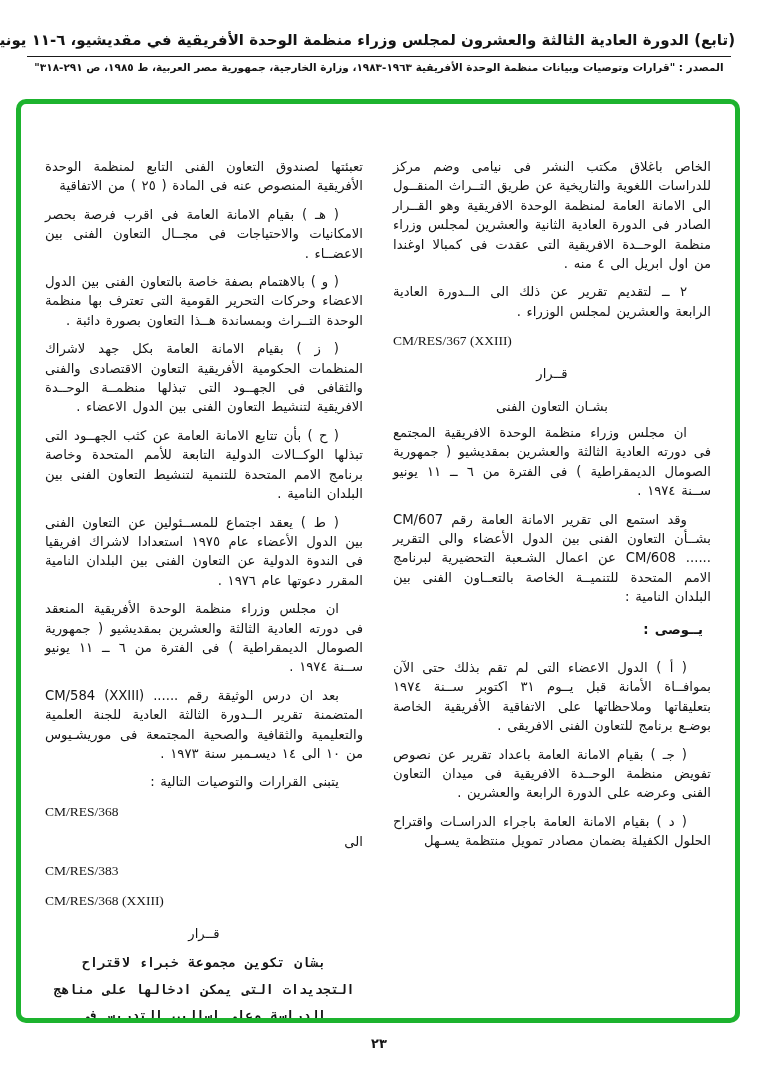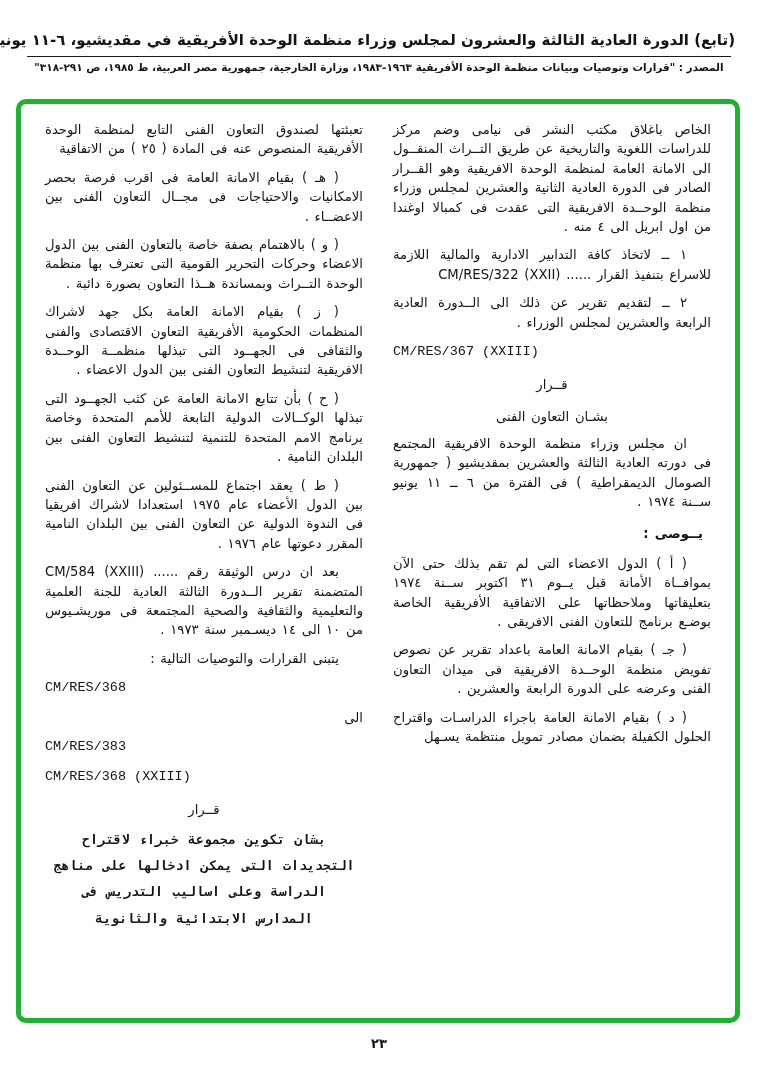--- a/index.html
+++ b/index.html
@@ -25,31 +25,31 @@
     box-sizing:border-box;border:5px solid var(--green,#1db32e);
     border-radius:10px;padding:16px 24px 0 24px;overflow:hidden;
     background:#fff;
   }
   .cols{display:flex;flex-direction:row;gap:30px;direction:rtl;height:100%;}
   .col{flex:1;min-width:0;font-size:13.2px;line-height:1.47;word-spacing:1.5px;}
 
   
   .block{margin:0 0 9px 0;}
   .para{text-align:justify;text-indent:24px;}
-  .para-flush{text-align:justify;text-indent:0;}
+  .para-flush{text-align:justify;text-indent:0;margin-top:37px;}
   .h-center{text-align:center;font-weight:normal;margin:13px 0 7px;}
   .h-center-multi{
     text-align:center;font-weight:bold;line-height:2.0;
     margin:8px 6px 10px;
     font-family:Liberation Mono, monospace;
   }
-  .bold-start{font-weight:bold;text-indent:8px;margin:13px 0 10px;}
+  .bold-start{font-weight:bold;text-indent:8px;margin:13px 0 19px;}
   .ref{
     direction:ltr;text-align:left;unicode-bidi:embed;
-    font-family:Liberation Mono, monospace;font-size:13.5px;
+    font-family:Liberation Serif, serif;font-size:13.5px;
     margin:10px 0;word-spacing:0;
   }
   .ref-indent{text-align:right;padding-left:34px;margin:8px 0;}
 
   
   .pageno{
     position:absolute;left:0;top:1036px;width:758px;text-align:center;
     font-size:13px;font-weight:bold;letter-spacing:4px;
   }
 </style>
@@ -61,38 +61,39 @@
   <div class="hdr">
     <div class="hdr-title">(تابع) الدورة العادية الثالثة والعشرون لمجلس وزراء منظمة الوحدة الأفريقية في مقديشيو، ٦-١١ يونيه ١٩٧٤</div>
     <hr class="hdr-rule">
     <div class="hdr-source">المصدر : "قرارات وتوصيات وبيانات منظمة الوحدة الأفريقية ١٩٦٣-١٩٨٣، وزارة الخارجية، جمهورية مصر العربية، ط ١٩٨٥، ص ٢٩١-٣١٨"</div>
   </div>
 
   <div class="frame" style="--green: #1db32e;">
     <div class="cols">
       <div class="col" id="col-right">
           <div class="block para-flush">الخاص باغلاق مكتب النشر فى نيامى وضم مركز للدراسات اللغوية والتاريخية عن طريق التــراث المنقــول الى الامانة العامة لمنظمة الوحدة الافريقية وهو القــرار الصادر فى الدورة العادية الثانية والعشرين لمجلس وزراء منظمة الوحــدة الافريقية التى عقدت فى كمبالا اوغندا من اول ابريل الى ٤ منه .</div>
-          <div class="block para">١ ــ لاتخاذ كافة التدابير الادارية والمالية اللازمة للاسراع بتنفيذ القرار ...... CM/RES/322 (XXII)</div>
           <div class="block para">٢ ــ لتقديم تقرير عن ذلك الى الــدورة العادية الرابعة والعشرين لمجلس الوزراء .</div>
           <div class="block ref">CM/RES/367 (XXIII)</div>
           <div class="block h-center">قــرار</div>
           <div class="block h-center">بشـان التعاون الفنى</div>
           <div class="block para">ان مجلس وزراء منظمة الوحدة الافريقية المجتمع فى دورته العادية الثالثة والعشرين بمقديشيو ( جمهورية الصومال الديمقراطية ) فى الفترة من ٦ ــ ١١ يونيو ســنة ١٩٧٤ .</div>
+          <div class="block para">وقد استمع الى تقرير الامانة العامة رقم CM/607 بشــأن التعاون الفنى بين الدول الأعضاء والى التقرير ...... CM/608 عن اعمال الشـعبة التحضيرية لبرنامج الامم المتحدة للتنميــة الخاصة بالتعــاون الفنى بين البلدان النامية :</div>
           <div class="block bold-start">يــوصى :</div>
           <div class="block para">( أ ) الدول الاعضاء التى لم تقم بذلك حتى الآن بموافــاة الأمانة قبل يــوم ٣١ اكتوبر ســنة ١٩٧٤ بتعليقاتها وملاحظاتها على الاتفاقية الأفريقية الخاصة بوضـع برنامج للتعاون الفنى الافريقى .</div>
           <div class="block para">( جـ ) بقيام الامانة العامة باعداد تقرير عن نصوص تفويض منظمة الوحــدة الافريقية فى ميدان التعاون الفنى وعرضه على الدورة الرابعة والعشرين .</div>
           <div class="block para">( د ) بقيام الامانة العامة باجراء الدراسـات واقتراح الحلول الكفيلة بضمان مصادر تمويل منتظمة يسـهل</div>
         </div>
       <div class="col" id="col-left">
           <div class="block para-flush">تعبئتها لصندوق التعاون الفنى التابع لمنظمة الوحدة الأفريقية المنصوص عنه فى المادة ( ٢٥ ) من الاتفاقية</div>
           <div class="block para">( هـ ) بقيام الامانة العامة فى اقرب فرصة بحصر الامكانيات والاحتياجات فى مجــال التعاون الفنى بين الاعضــاء .</div>
           <div class="block para">( و ) بالاهتمام بصفة خاصة بالتعاون الفنى بين الدول الاعضاء وحركات التحرير القومية التى تعترف بها منظمة الوحدة التــراث وبمساندة هــذا التعاون بصورة دائبة .</div>
           <div class="block para">( ز ) بقيام الامانة العامة بكل جهد لاشراك المنظمات الحكومية الأفريقية التعاون الاقتصادى والفنى والثقافى فى الجهــود التى تبذلها منظمــة الوحــدة الافريقية لتنشيط التعاون الفنى بين الدول الاعضاء .</div>
           <div class="block para">( ح ) بأن تتابع الامانة العامة عن كثب الجهــود التى تبذلها الوكــالات الدولية التابعة للأمم المتحدة وخاصة برنامج الامم المتحدة للتنمية لتنشيط التعاون الفنى بين البلدان النامية .</div>
           <div class="block para">( ط ) يعقد اجتماع للمســئولين عن التعاون الفنى بين الدول الأعضاء عام ١٩٧٥ استعدادا لاشراك افريقيا فى الندوة الدولية عن التعاون الفنى بين البلدان النامية المقرر دعوتها عام ١٩٧٦ .</div>
+          <div class="block para">ان مجلس وزراء منظمة الوحدة الأفريقية المنعقد فى دورته العادية الثالثة والعشرين بمقديشيو ( جمهورية الصومال الديمقراطية ) فى الفترة من ٦ ــ ١١ يونيو ســنة ١٩٧٤ .</div>
           <div class="block para">بعد ان درس الوثيقة رقم ...... CM/584 (XXIII) المتضمنة تقرير الــدورة الثالثة العادية للجنة العلمية والتعليمية والثقافية والصحية المجتمعة فى موريشـيوس من ١٠ الى ١٤ ديسـمبر سنة ١٩٧٣ .</div>
           <div class="block para">يتبنى القرارات والتوصيات التالية :</div>
           <div class="block ref">CM/RES/368</div>
           <div class="block ref-indent">الى</div>
           <div class="block ref">CM/RES/383</div>
           <div class="block ref">CM/RES/368 (XXIII)</div>
           <div class="block h-center">قــرار</div>
           <div class="block h-center-multi">بشان تكوين مجموعة خبراء لاقتراح التجديدات التى يمكن ادخالها على مناهج الدراسة وعلى اساليب التدريس فى المدارس الابتدائية والثانوية</div>
         </div>
     </div>

